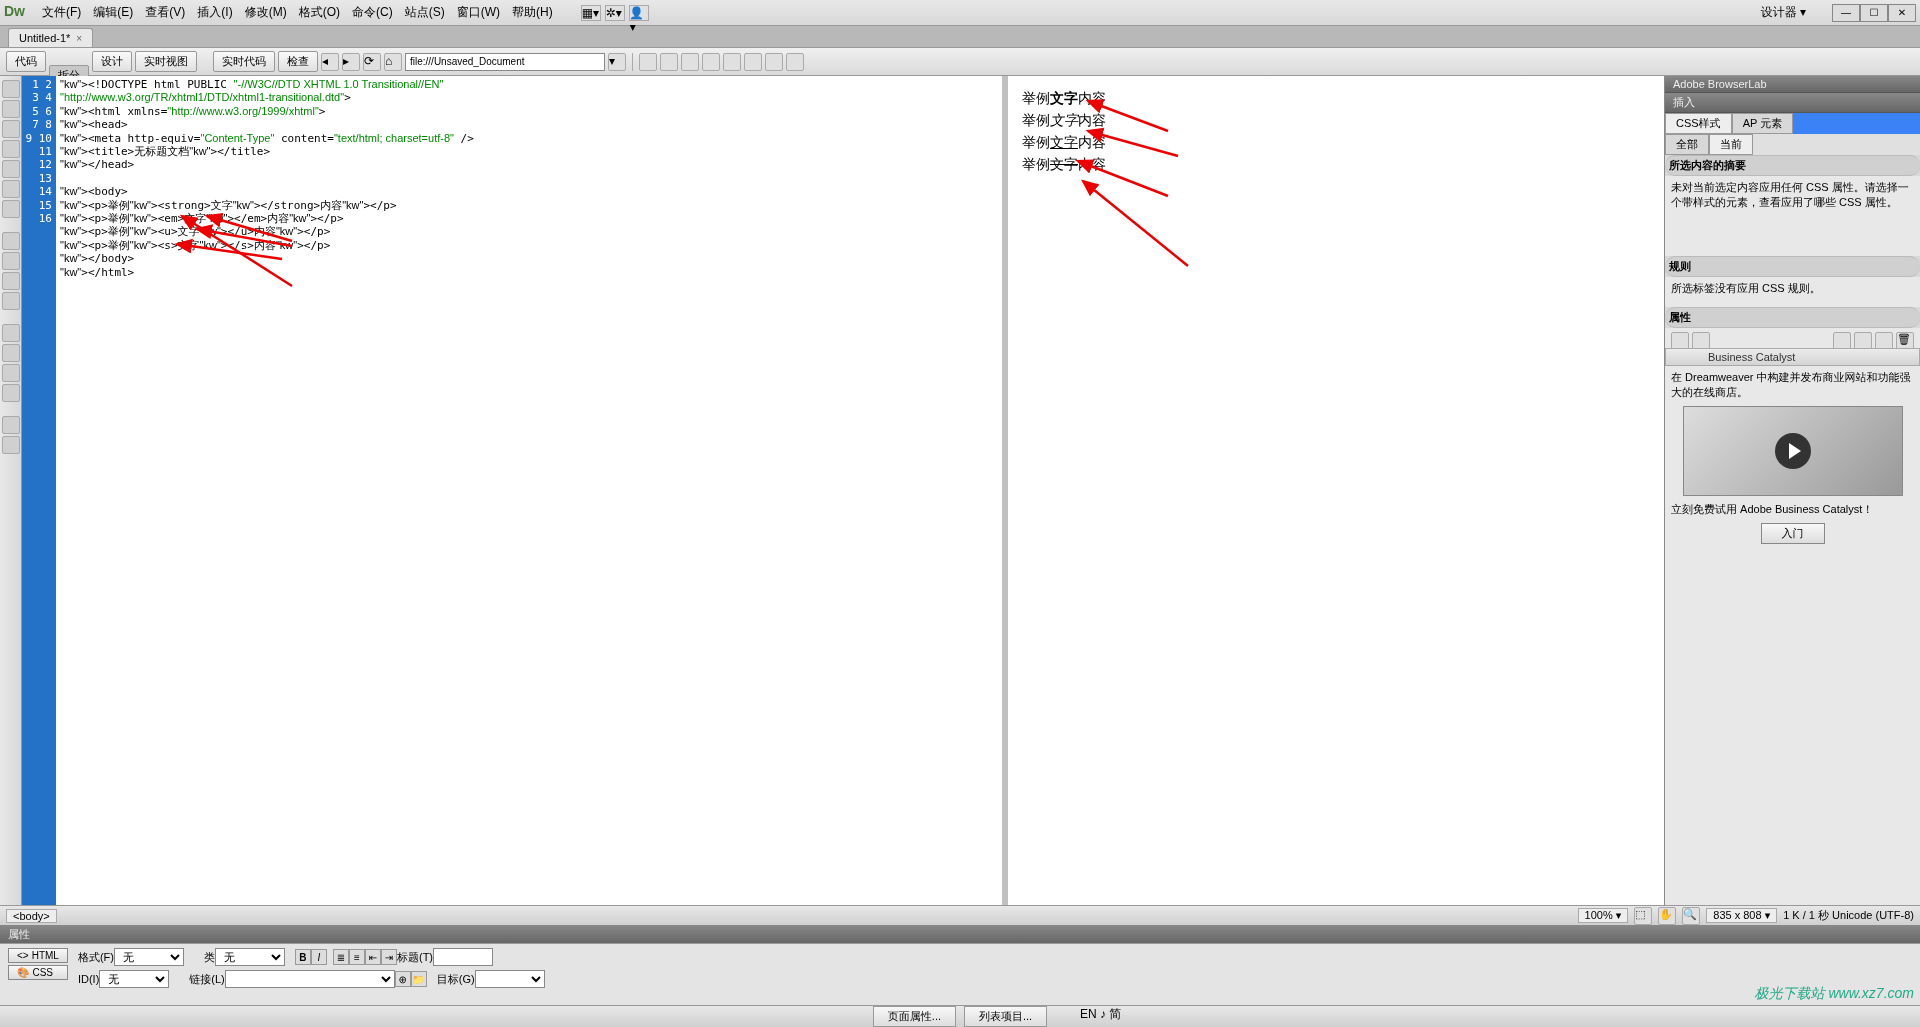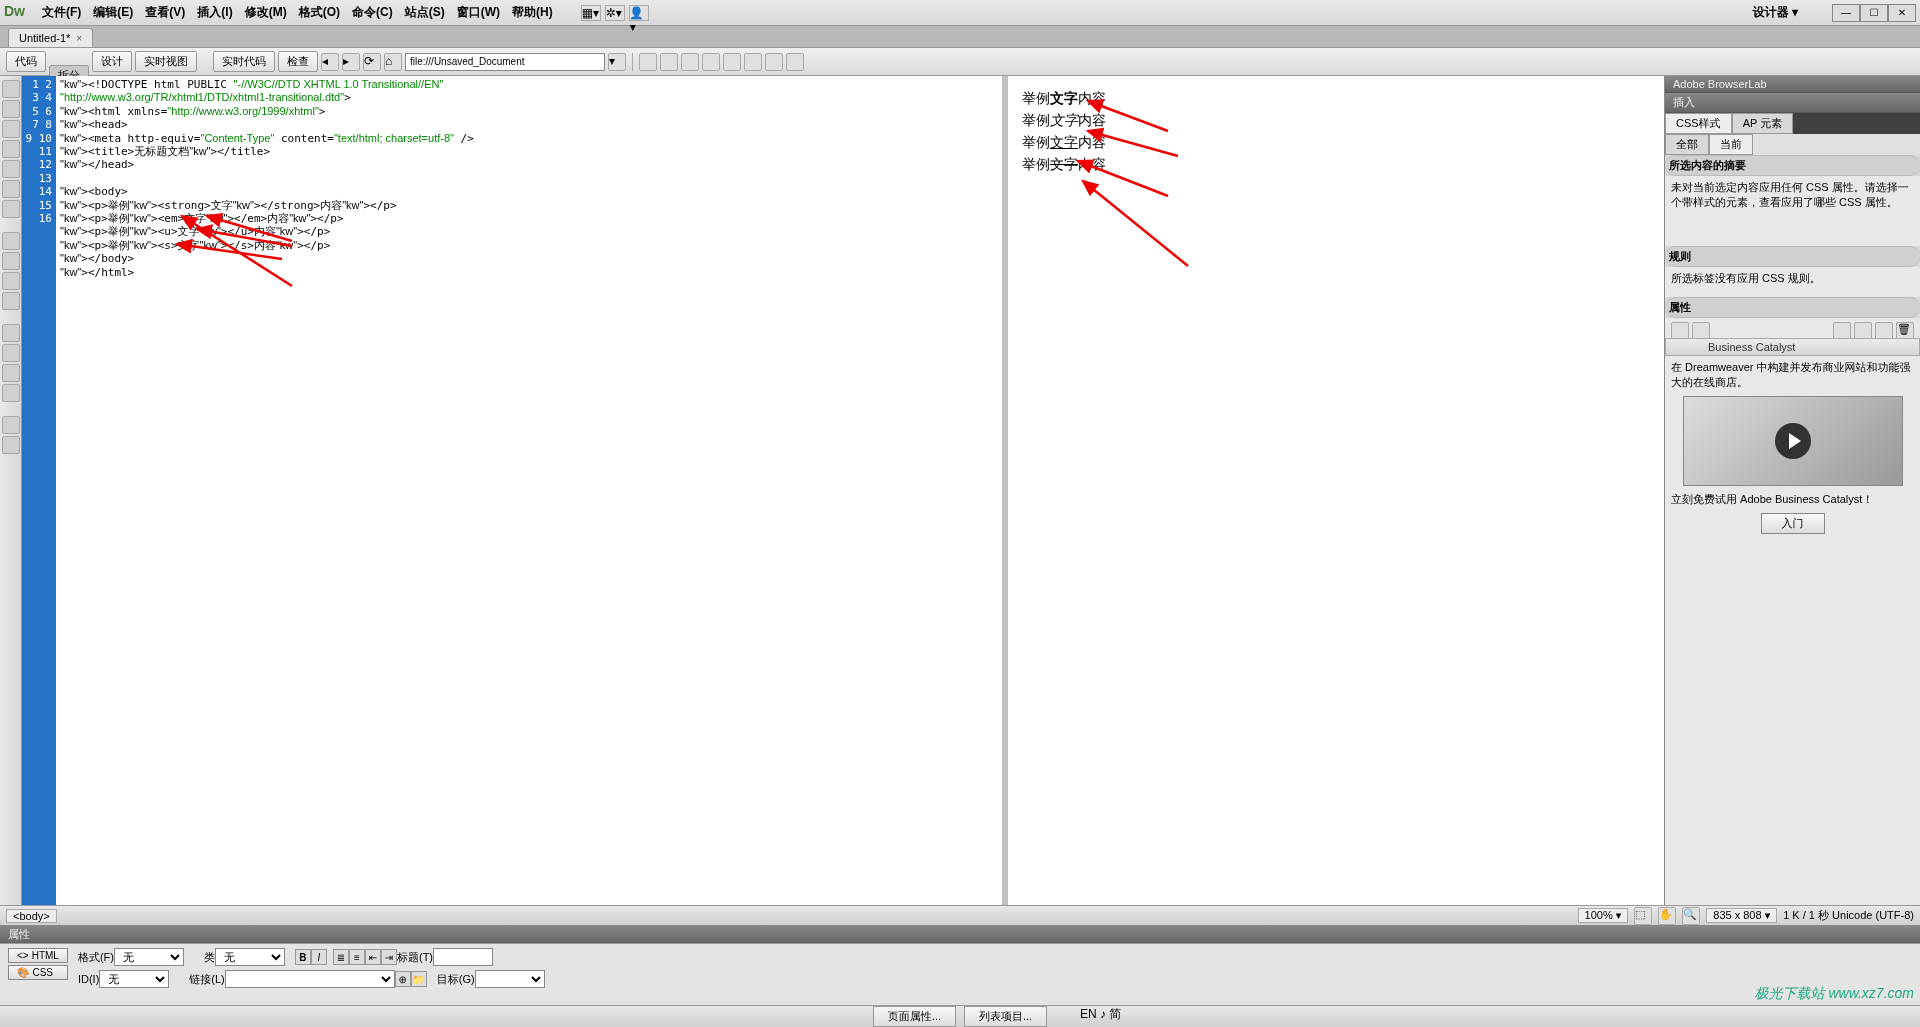--- a/index.html
+++ b/index.html
@@ -1,22 +1,22 @@
 <!DOCTYPE html>
 <html><head>
 <meta charset="utf-8">
 <style>
 * { margin: 0; padding: 0; box-sizing: border-box; font-family: "Microsoft YaHei", Arial, sans-serif; }
 body { width: 1920px; height: 1027px; background: #d4d4d4; overflow: hidden; position: relative; font-size: 12px; }
 
 
 .menubar { height: 26px; background: linear-gradient(#e8e8e8, #d8d8d8); border-bottom: 1px solid #999; display: flex; align-items: center; padding: 0 4px; }
 .logo { width: 24px; height: 20px; font-weight: bold; color: #4a7a3a; font-size: 14px; margin-right: 8px; }
-.menu-item { padding: 0 6px; cursor: default; font-weight: bold; }
-.menubar-right { margin-left: auto; display: flex; align-items: center; gap: 20px; }
+.menu-item { padding: 0 6px; cursor: default; }
+.menubar-right { margin-left: auto; display: flex; align-items: center; gap: 12px; }
 .win-btns { display: flex; gap: 0; margin-left: 8px; }
 .win-btn { width: 28px; height: 18px; border: 1px solid #888; background: #ddd; display: flex; align-items: center; justify-content: center; font-size: 10px; }
 .menu-icon { width: 20px; height: 16px; border: 1px solid #aaa; background: #e0e0e0; margin: 0 2px; }
 
 
 .doctab-bar { height: 22px; background: #b8b8b8; display: flex; align-items: flex-end; padding-left: 8px; border-bottom: 1px solid #999; }
 .doctab { background: #e8e8e8; padding: 3px 10px; border: 1px solid #999; border-bottom: none; border-radius: 3px 3px 0 0; font-size: 11px; display: flex; align-items: center; gap: 6px; }
 .doctab-close { font-size: 10px; color: #666; }
 
 
@@ -42,21 +42,21 @@
 .splitter { width: 6px; background: #c0c0c0; cursor: col-resize; }
 
 
 .preview { flex: 0 0 656px; background: #fff; padding: 10px 14px; position: relative; }
 .preview p { margin: 4px 0; font-size: 14px; }
 
 
 .right-panels { width: 256px; background: #d8d8d8; border-left: 1px solid #888; display: flex; flex-direction: column; }
 .panel-hdr { background: linear-gradient(#888, #666); color: #eee; padding: 2px 8px; font-size: 11px; border-bottom: 1px solid #555; display: flex; align-items: center; }
 .panel-hdr.light { background: linear-gradient(#ececec, #d4d4d4); color: #333; border: 1px solid #aaa; padding-left: 42px; }
-.panel-tabs { display: flex; background: #404040; }
+.panel-tabs { display: flex; background: #3b82f6; }
 .panel-tab { padding: 2px 10px; font-size: 11px; border: 1px solid #999; background: #d8d8d8; }
 .panel-tab.active { background: #eee; }
 .panel-body { padding: 4px 6px; font-size: 11px; flex: 0 0 auto; background: #e8e8e8; }
 .panel-section-title { font-weight: bold; padding: 2px 4px; background: #d0d0d0; border-top: 1px solid #bbb; border-bottom: 1px solid #bbb; font-size: 11px; border-radius: 10px; }
 .bc-thumb { width: 220px; height: 90px; background: linear-gradient(135deg, #ddd, #999); margin: 6px auto; border: 1px solid #888; position: relative; }
 .bc-play { position: absolute; left: 50%; top: 50%; transform: translate(-50%, -50%); width: 36px; height: 36px; background: #333; border-radius: 50%; }
 .bc-play::after { content: ""; position: absolute; left: 14px; top: 10px; border-left: 12px solid #fff; border-top: 8px solid transparent; border-bottom: 8px solid transparent; }
 .panel-btn { display: block; margin: 6px auto; padding: 2px 20px; border: 1px solid #888; background: linear-gradient(#f8f8f8, #ddd); font-size: 11px; }
 
 
@@ -251,21 +251,21 @@
     <div class="panel-hdr">插入</div>
     <div class="panel-tabs">
       <div class="panel-tab active">CSS样式</div>
       <div class="panel-tab">AP 元素</div>
     </div>
     <div class="panel-tabs" style="background:#e0e0e0">
       <div class="panel-tab">全部</div>
       <div class="panel-tab active">当前</div>
     </div>
     <div class="panel-section-title">所选内容的摘要</div>
-    <div class="panel-body" style="height:70px">未对当前选定内容应用任何 CSS 属性。请选择一个带样式的元素，查看应用了哪些 CSS 属性。</div>
+    <div class="panel-body" style="height:80px">未对当前选定内容应用任何 CSS 属性。请选择一个带样式的元素，查看应用了哪些 CSS 属性。</div>
     <div class="panel-section-title">规则</div>
     <div class="panel-body" style="height:30px">所选标签没有应用 CSS 规则。</div>
     <div class="panel-section-title">属性</div>
     <div class="panel-body" style="height:20px; display:flex; justify-content:flex-end; gap:3px;">
       <span class="tool-icon"></span>
       <span class="tool-icon"></span>
       <span style="flex:1"></span>
       <span class="tool-icon"></span>
       <span class="tool-icon"></span>
       <span class="tool-icon"></span>

